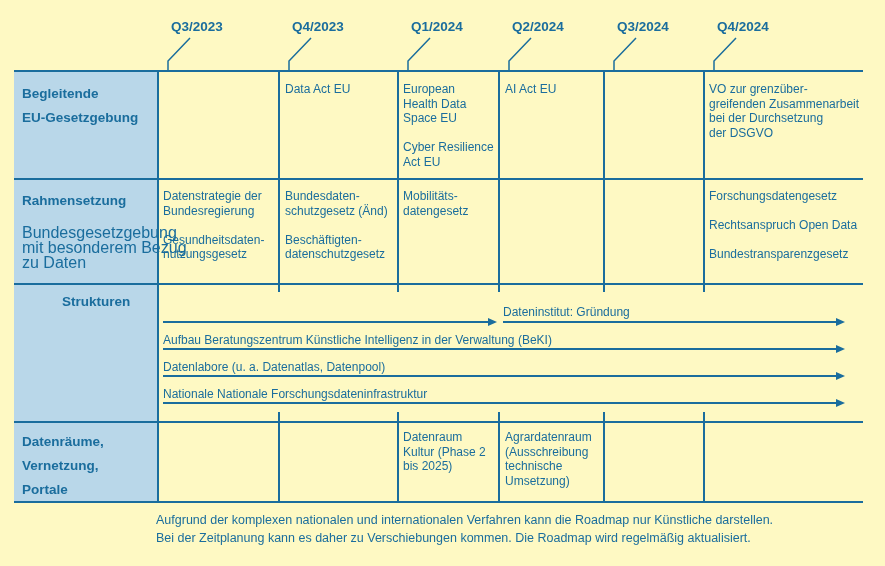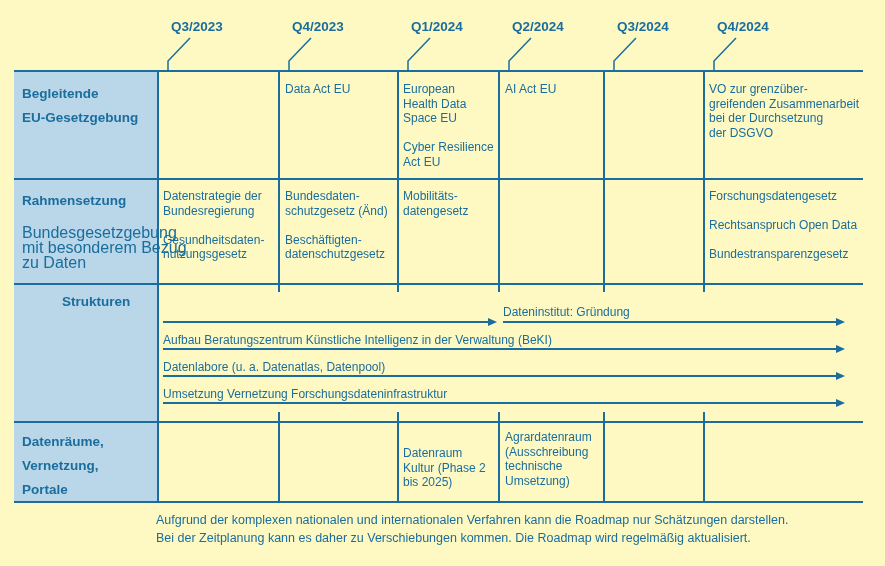--- a/index.html
+++ b/index.html
@@ -135,30 +135,30 @@
   <div class="arrow" style="left:163px;top:321px;width:325px;"></div>
   <div class="track-label" style="left:503px;top:305px;">Dateninstitut: Gründung</div>
   <div class="arrow" style="left:503px;top:321px;width:333px;"></div>
 
   <div class="track-label" style="left:163px;top:333px;">Aufbau Beratungszentrum Künstliche Intelligenz in der Verwaltung (BeKI)</div>
   <div class="arrow" style="left:163px;top:348px;width:673px;"></div>
 
   <div class="track-label" style="left:163px;top:360px;">Datenlabore (u. a. Datenatlas, Datenpool)</div>
   <div class="arrow" style="left:163px;top:375px;width:673px;"></div>
 
-  <div class="track-label" style="left:163px;top:387px;">Umsetzung Vernetzung Forschungsdateninfrastruktur</div>
+  <div class="track-label" style="left:163px;top:387px;">Nationale Nationale Forschungsdateninfrastruktur</div>
   <div class="arrow" style="left:163px;top:402px;width:673px;"></div>
 
   <div class="rowtitle" style="left:22px;top:430px;">Datenräume,
 Vernetzung,
 Portale</div>
-  <div class="cell" style="left:403px;top:430px;margin-top:16px;">Datenraum
+  <div class="cell" style="left:403px;top:430px;">Datenraum
 Kultur (Phase 2
 bis 2025)</div>
   <div class="cell" style="left:505px;top:430px;">Agrardatenraum
 (Ausschreibung
 technische
 Umsetzung)</div>
 
-  <div class="footer" style="left:156px;top:512px;">Aufgrund der komplexen nationalen und internationalen Verfahren kann die Roadmap nur Schätzungen darstellen.
+  <div class="footer" style="left:156px;top:512px;">Aufgrund der komplexen nationalen und internationalen Verfahren kann die Roadmap nur Künstliche darstellen.
 Bei der Zeitplanung kann es daher zu Verschiebungen kommen. Die Roadmap wird regelmäßig aktualisiert.</div>
 
 </div>
 
 </body></html>

